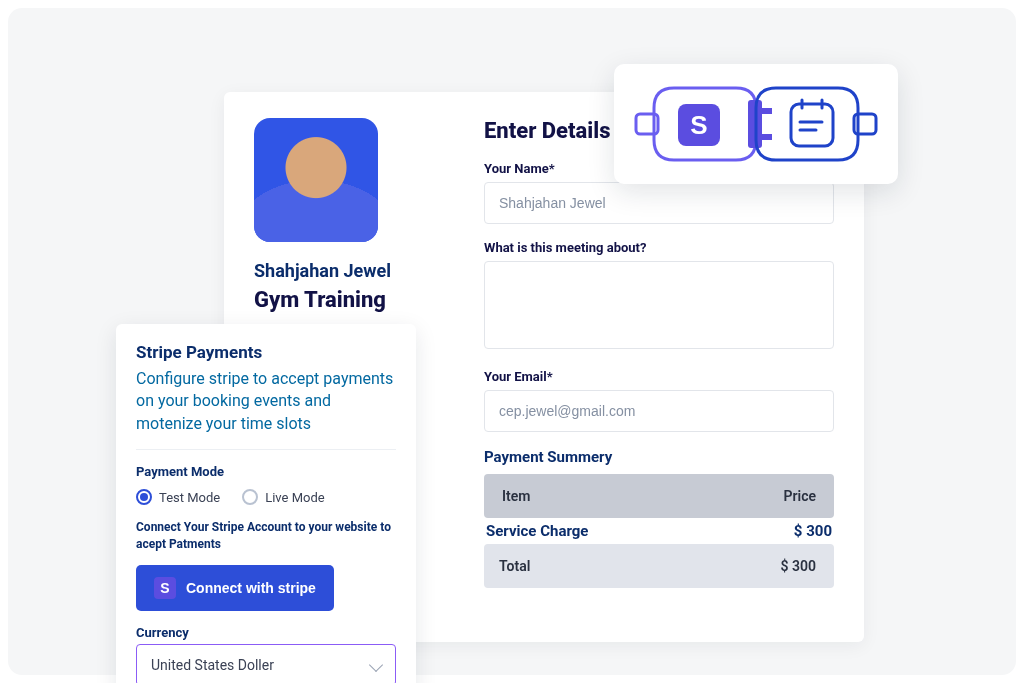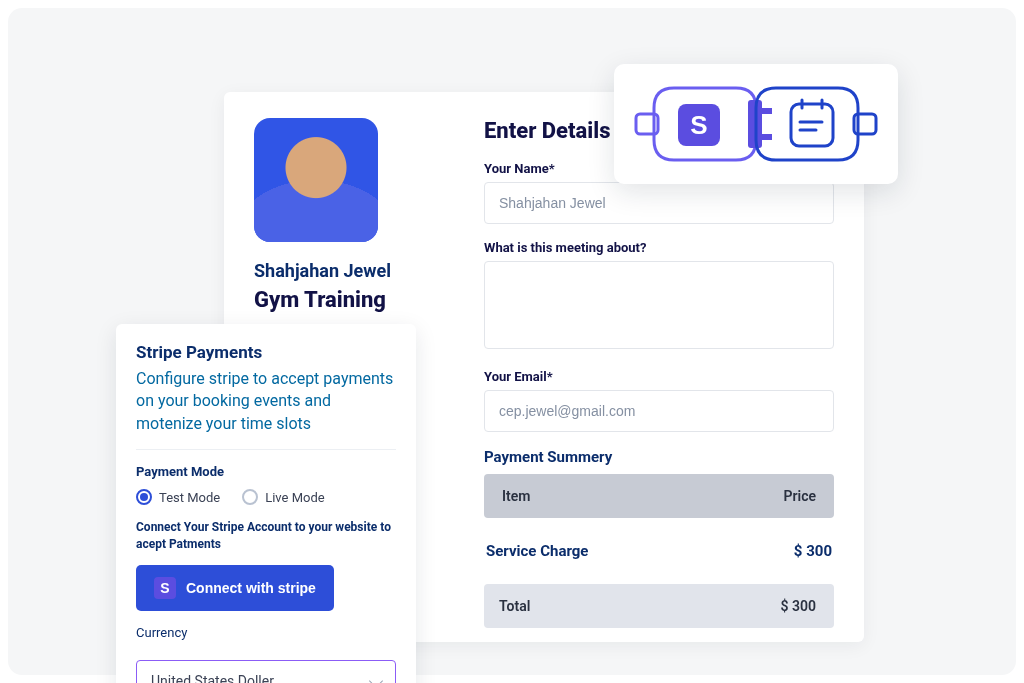--- a/index.html
+++ b/index.html
@@ -110,21 +110,21 @@
     .summary-head {
       background: #c7cbd4;
       color: #2a3140;
       font-weight: 600;
       font-size: 14px;
       text-align: right;
     }
     .summary-row {
       display: flex;
       justify-content: space-between;
-      padding: 24px 2px;
+      padding: 4px 2px;
       color: #0b2d6b;
       font-weight: 700;
       font-size: 15px;
     }
     .summary-total {
       background: #e1e4eb;
       color: #2a3140;
       font-weight: 600;
       font-size: 14px;
       padding-left: 15px;
@@ -220,23 +220,23 @@
       border-radius: 4px;
       display: inline-flex;
       align-items: center;
       justify-content: center;
       color: #fff;
       font-weight: 800;
       font-size: 14px;
     }
     .currency-label {
       color: #0b2d6b;
-      font-weight: 400;
+      font-weight: 700;
       font-size: 13px;
-      margin-bottom: 20px;
+      margin-bottom: 4px;
     }
     .select {
       width: 100%;
       border: 1px solid #8b5cf6;
       border-radius: 4px;
       padding: 12px 14px;
       font-size: 14px;
       color: #3b4255;
       background: #fff;
       display: flex;

